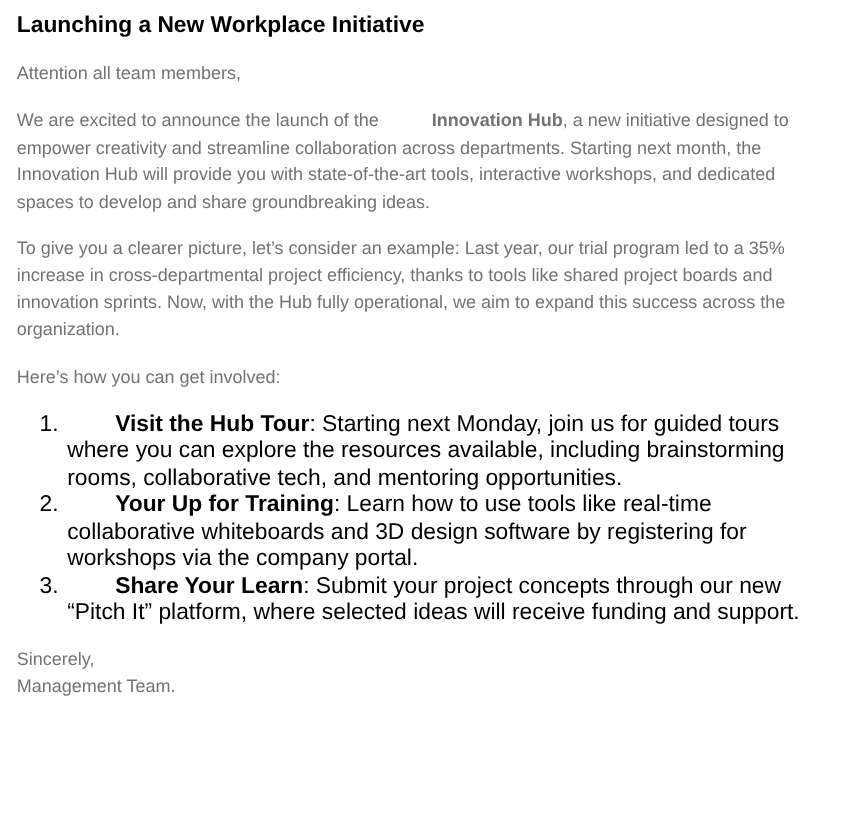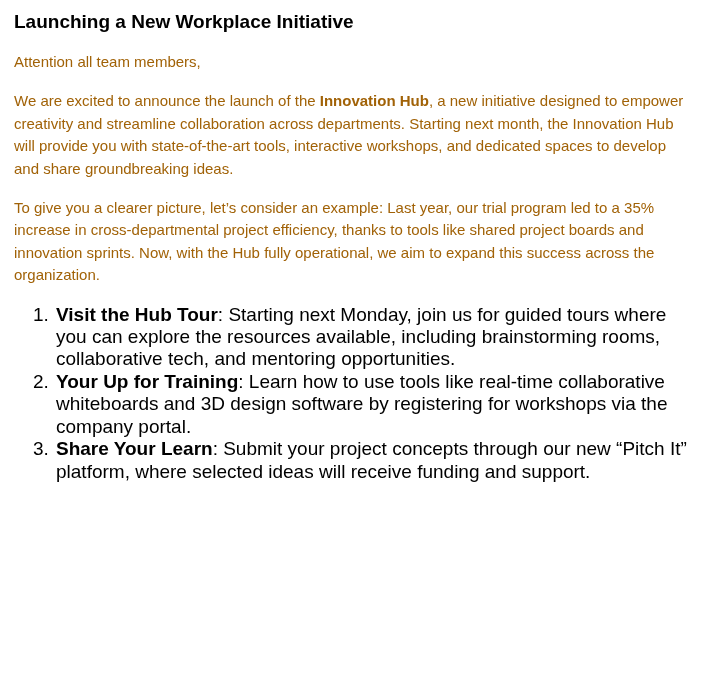--- a/index.html
+++ b/index.html
@@ -24,45 +24,48 @@
     font-size: 19px;
     line-height: 23px;
     font-weight: bold;
     margin: 0 0 18px 0;
     color: #000000;
   }
   .doc-content p {
     font-size: 15px;
     line-height: 22.4px;
     margin: 17px 0;
-    color: #a16207;
+    color: #737373;
   }
   .doc-content ol {
     font-size: 19px;
     line-height: 22.4px;
     margin: 13px 0;
     padding-left: 40px;
     color: #000000;
   }
   .doc-content li {
     margin: 0;
     padding-left: 2px;
   }
   .doc-content b {
     font-weight: bold;
+    margin-left: 40px;
   }
 </style>
 </head>
 <body>
 
 <div class="page">
   <h1 class="doc-title">Launching a New Workplace Initiative</h1>
   <div class="doc-content" id="doc-blocks">
       <p>Attention all team members,</p>
       <p>We are excited to announce the launch of the <b>Innovation Hub</b>, a new initiative designed to empower creativity and streamline collaboration across departments. Starting next month, the Innovation Hub will provide you with state-of-the-art tools, interactive workshops, and dedicated spaces to develop and share groundbreaking ideas.</p>
       <p>To give you a clearer picture, let’s consider an example: Last year, our trial program led to a 35% increase in cross-departmental project efficiency, thanks to tools like shared project boards and innovation sprints. Now, with the Hub fully operational, we aim to expand this success across the organization.</p>
+      <p>Here’s how you can get involved:</p>
       <ol>
         <li><b>Visit the Hub Tour</b>: Starting next Monday, join us for guided tours where you can explore the resources available, including brainstorming rooms, collaborative tech, and mentoring opportunities.</li>
         <li><b>Your Up for Training</b>: Learn how to use tools like real-time collaborative whiteboards and 3D design software by registering for workshops via the company portal.</li>
         <li><b>Share Your Learn</b>: Submit your project concepts through our new “Pitch It” platform, where selected ideas will receive funding and support.</li>
       </ol>
+      <p>Sincerely,<br>Management Team.</p>
     </div>
 </div>
 
 </body></html>

